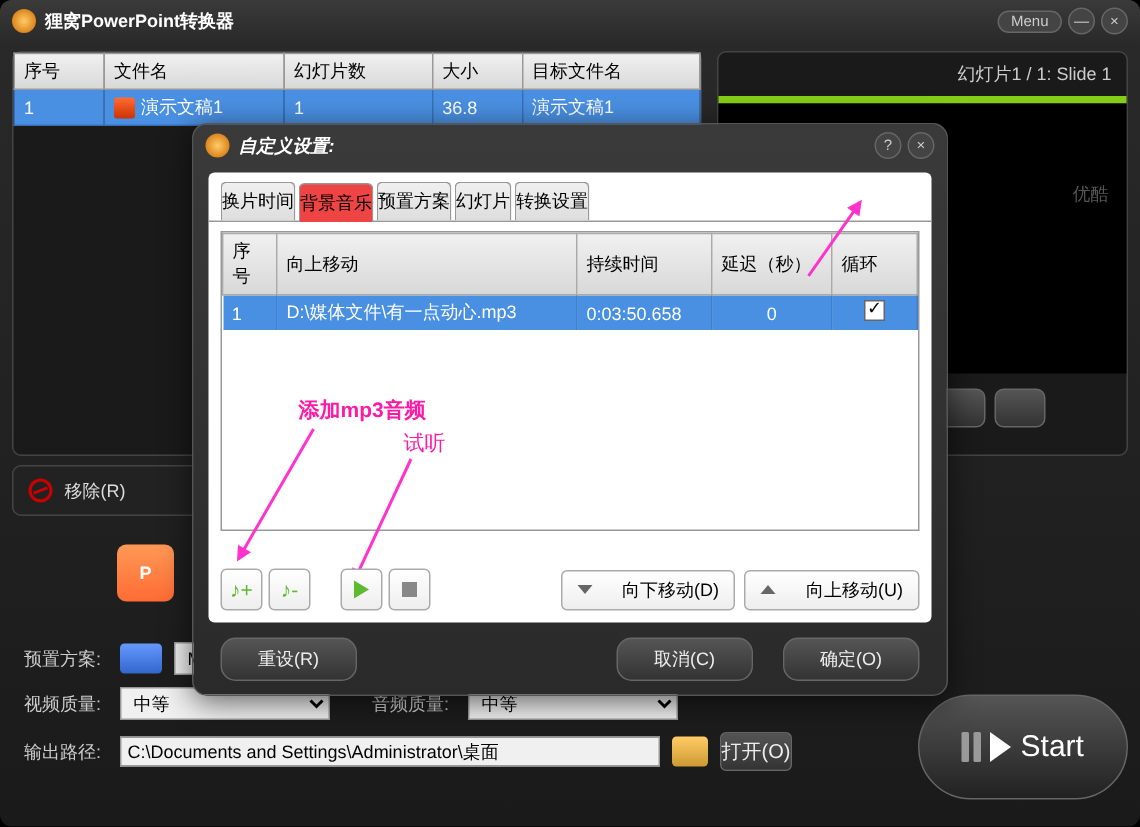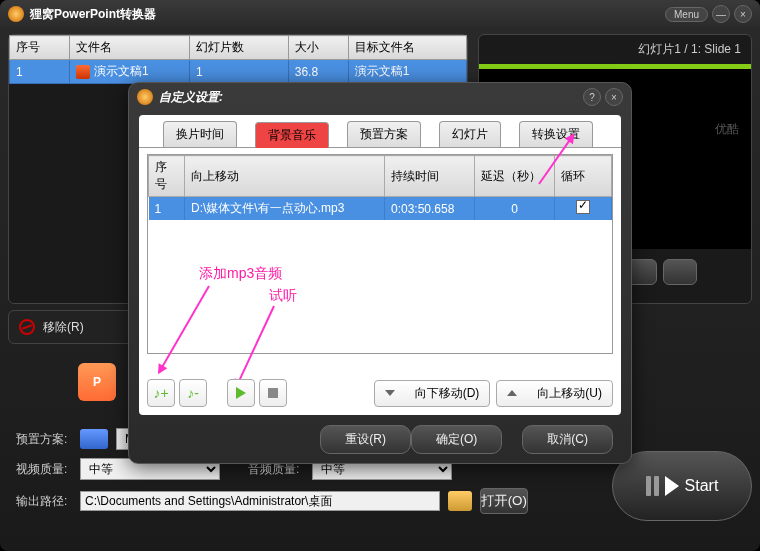--- a/index.html
+++ b/index.html
@@ -45,36 +45,36 @@
     .srow { display: flex; align-items: center; gap: 8px; padding: 4px 8px; color: #ccc; }
     .srow label { color: #ccc; min-width: 56px; }
     .srow select, .srow input { background: #f0f0f0; border: 1px solid #999; padding: 2px 4px; font-size: 12px; }
     .srow select { min-width: 140px; }
     .srow .path { width: 360px; }
     .small-btn { background: linear-gradient(#555, #333); border: 1px solid #666; color: #eee; padding: 3px 0; border-radius: 4px; cursor: pointer; }
     .folder-icon { width: 24px; height: 20px; background: linear-gradient(#ffcc66, #cc9933); border-radius: 3px; cursor: pointer; }
     .mp4-icon { width: 28px; height: 20px; background: linear-gradient(#6699ff, #3366cc); border-radius: 3px; display: inline-block; }
     
     
-    .start-btn { position: absolute; right: 0; bottom: 22px; width: 140px; height: 70px; background: linear-gradient(#555, #222); border: 1px solid #666; border-radius: 36px; display: flex; align-items: center; justify-content: center; color: #fff; font-size: 16px; cursor: pointer; gap: 6px; }
+    .start-btn { position: absolute; right: 0; bottom: 10px; width: 140px; height: 70px; background: linear-gradient(#555, #222); border: 1px solid #666; border-radius: 36px; display: flex; align-items: center; justify-content: center; color: #fff; font-size: 20px; cursor: pointer; gap: 6px; }
     .start-arrow { width: 0; height: 0; border-left: 14px solid #fff; border-top: 10px solid transparent; border-bottom: 10px solid transparent; }
     .start-bars { display: flex; gap: 3px; }
     .start-bars div { width: 5px; height: 20px; background: #999; border-radius: 1px; }
     
     
     .dialog { position: absolute; top: 82px; left: 128px; width: 504px; height: 382px; background: linear-gradient(#3a3a3a, #2a2a2a); border: 1px solid #555; border-radius: 10px; box-shadow: 0 4px 20px rgba(0,0,0,0.6); z-index: 100; }
     .dialog-titlebar { height: 28px; display: flex; align-items: center; padding: 0 8px; }
     .dialog-titlebar .logo { width: 16px; height: 16px; background: radial-gradient(#ffcc66, #cc6600); border-radius: 50%; margin-right: 6px; }
     .dialog-title { color: #fff; font-weight: bold; flex: 1; font-style: italic; }
     
     .dialog-body { margin: 4px 10px 10px; background: #fff; border-radius: 4px; height: 300px; position: relative; }
     
     
     .tabs { display: flex; border-bottom: 1px solid #999; padding: 6px 8px 0; gap: 0; }
-    .tab { padding: 4px 12px; background: linear-gradient(#f0f0f0, #ddd); border: 1px solid #999; border-bottom: none; border-radius: 4px 4px 0 0; margin-right: 2px; cursor: pointer; font-size: 12px; margin-left: 16px; }
+    .tab { padding: 4px 0; background: linear-gradient(#f0f0f0, #ddd); border: 1px solid #999; border-bottom: none; border-radius: 4px 4px 0 0; margin-right: 2px; cursor: pointer; font-size: 12px; }
     .tab.active { background: #ef4444; position: relative; top: 1px; }
     
     
     .audio-table-wrap { margin: 6px 8px; border: 1px solid #999; height: 200px; overflow: hidden; }
     .audio-table { width: 100%; border-collapse: collapse; }
     .audio-table th { background: linear-gradient(#f0f0f0, #d8d8d8); border: 1px solid #aaa; padding: 3px 6px; font-weight: normal; text-align: left; font-size: 12px; }
     .audio-table td { padding: 3px 6px; background: #4a90e2; color: #fff; border-right: 1px solid #3a7fd0; }
     .audio-check { width: 14px; height: 14px; background: #fff; border: 1px solid #666; display: inline-block; position: relative; }
     .audio-check::after { content: '✓'; position: absolute; top: -3px; left: 1px; color: #000; font-size: 12px; }
     .arrow-line { position: absolute; background: #ff33cc; height: 2px; transform-origin: left center; pointer-events: none; }
@@ -84,21 +84,21 @@
     .audio-toolbar { position: absolute; bottom: 8px; left: 8px; right: 8px; display: flex; align-items: center; }
     .icon-btn { width: 28px; height: 28px; border: 1px solid #aaa; border-radius: 4px; background: linear-gradient(#fff, #eee); margin-right: 4px; display: flex; align-items: center; justify-content: center; cursor: pointer; }
     .note-icon { color: #5dbb2f; font-size: 14px; }
     .play-icon { width: 0; height: 0; border-left: 10px solid #5dbb2f; border-top: 6px solid transparent; border-bottom: 6px solid transparent; }
     .stop-icon { width: 10px; height: 10px; background: #888; }
     .move-btn { border: 1px solid #aaa; border-radius: 4px; background: linear-gradient(#fff, #eee); padding: 4px 10px; margin-left: 6px; cursor: pointer; display: flex; align-items: center; gap: 20px; font-size: 12px; }
     .tri-down { width: 0; height: 0; border-top: 6px solid #666; border-left: 5px solid transparent; border-right: 5px solid transparent; }
     .tri-up { width: 0; height: 0; border-bottom: 6px solid #666; border-left: 5px solid transparent; border-right: 5px solid transparent; }
     
     
-    .dialog-footer { display: flex; justify-content: flex-end; padding: 0 18px 10px; }
+    .dialog-footer { display: flex; justify-content: space-between; padding: 0 18px 10px; }
     .dlg-btn { background: linear-gradient(#555, #333); border: 1px solid #666; color: #eee; padding: 5px 24px; border-radius: 10px; cursor: pointer; font-size: 12px; }
     .dlg-footer-right { display: flex; gap: 20px; }
     
     
     .anno-label { position: absolute; color: #ff1aa6; font-size: 14px; pointer-events: none; }
   </style>
 </head>
 <body>
 
 <div class="main-window">
@@ -220,21 +220,21 @@
           <td>1</td>
           <td>D:\媒体文件\有一点动心.mp3</td>
           <td>0:03:50.658</td>
           <td style="text-align:center">0</td>
           <td style="text-align:center"><span class="audio-check"></span></td>
         </tr>
           </tbody>
       </table>
     </div>
 
-    <div class="anno-label" style="top:150px; left:60px;">添加mp3音频</div>
+    <div class="anno-label" style="top:150px; left:60px;font-weight:bold;">添加mp3音频</div>
     <div class="anno-label" style="top:172px; left:130px;">试听</div>
     <div class="arrow-line" style="top:170px; left:70px; width:100px; transform:rotate(120deg);"></div>
     <div class="arrow-line" style="top:190px; left:135px; width:90px; transform:rotate(115deg);"></div>
     <div class="arrow-line" style="top:68px; left:400px; width:60px; transform:rotate(-55deg);"></div>
 
     <div class="audio-toolbar">
       <div class="icon-btn">
           <span class="note-icon">♪+</span>
         </div>
       <div class="icon-btn">
@@ -255,17 +255,17 @@
       <div class="move-btn">
           <span class="tri-up"></span>
           <span>向上移动(U)</span>
         </div>
     </div>
   </div>
 
   <div class="dialog-footer">
     <button class="dlg-btn">重设(R)</button>
     <div class="dlg-footer-right">
+      <button class="dlg-btn">取消(C)</button>
       <button class="dlg-btn">确定(O)</button>
-      <button class="dlg-btn">取消(C)</button>
     </div>
   </div>
 </div>
 
 </body></html>

